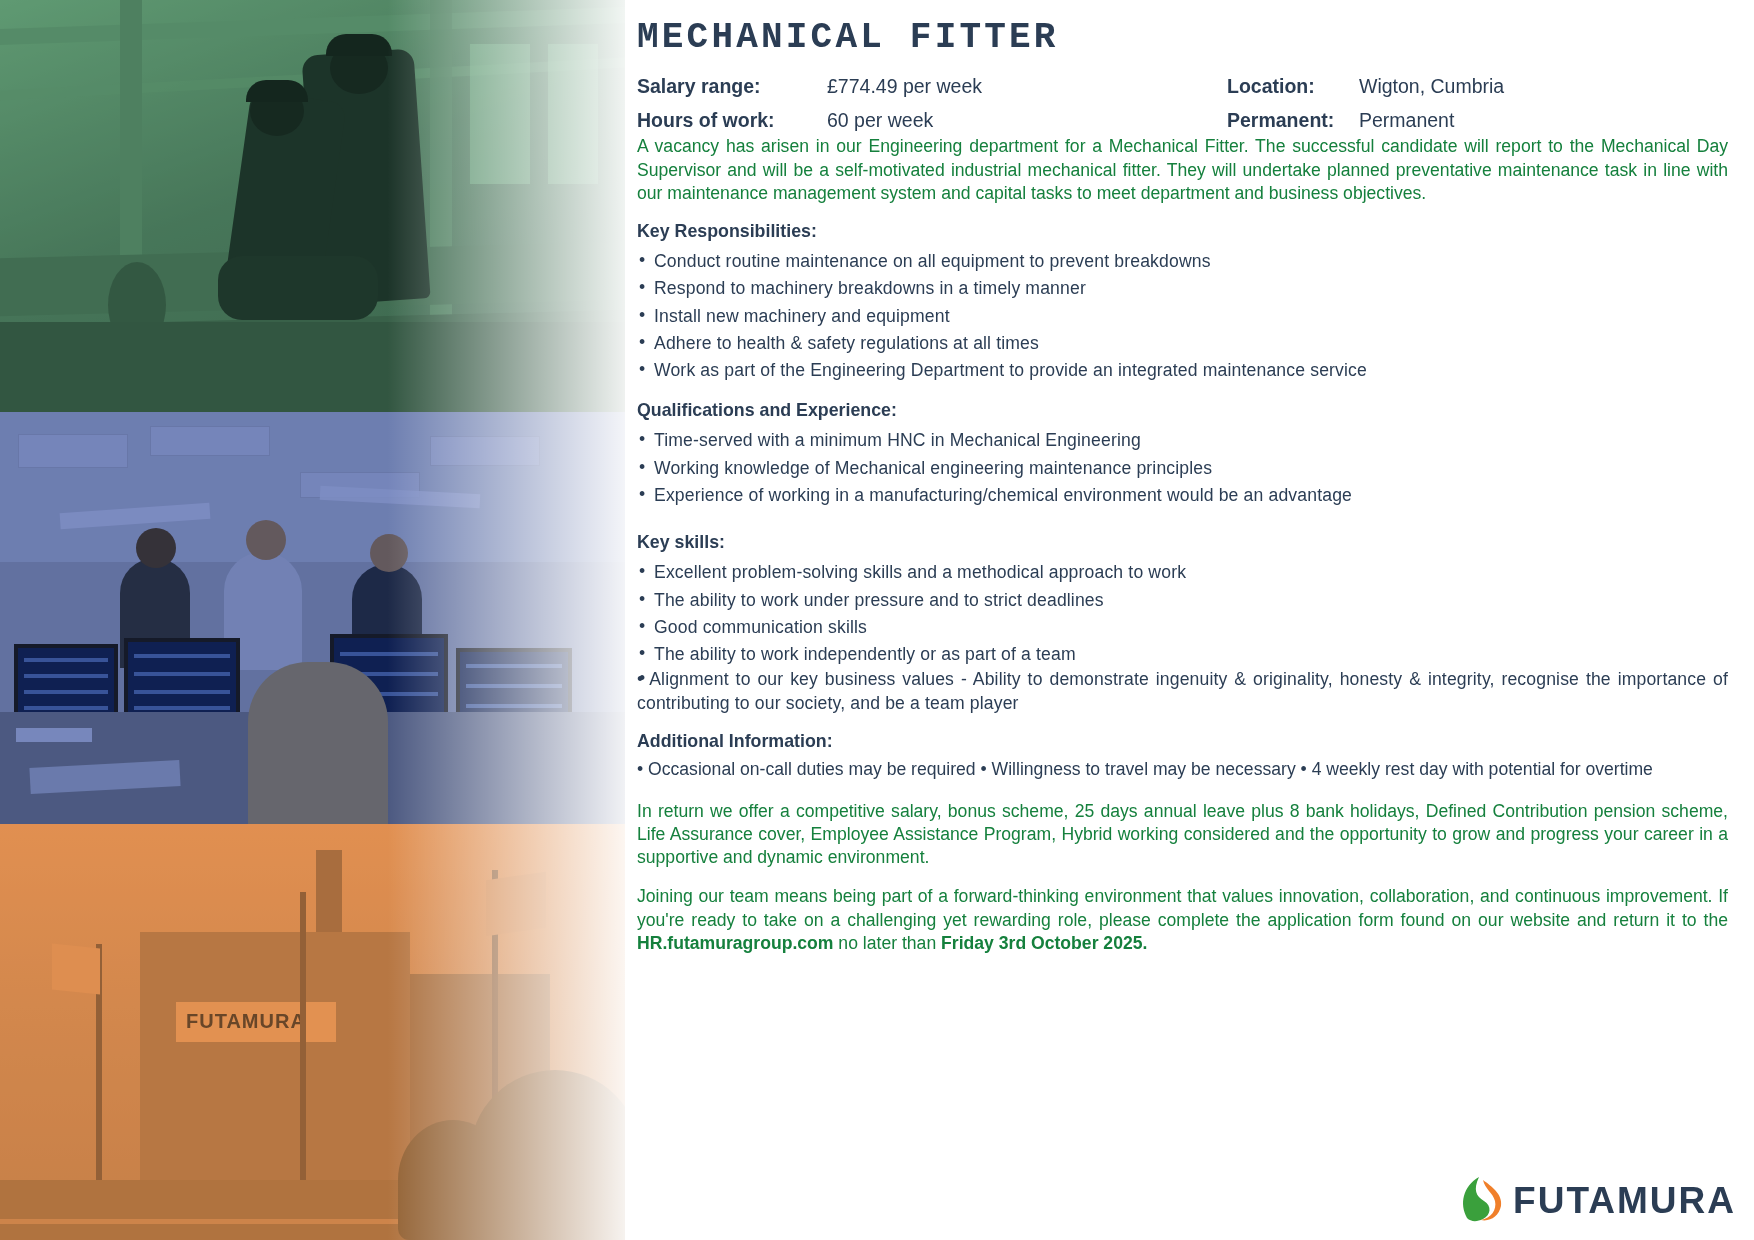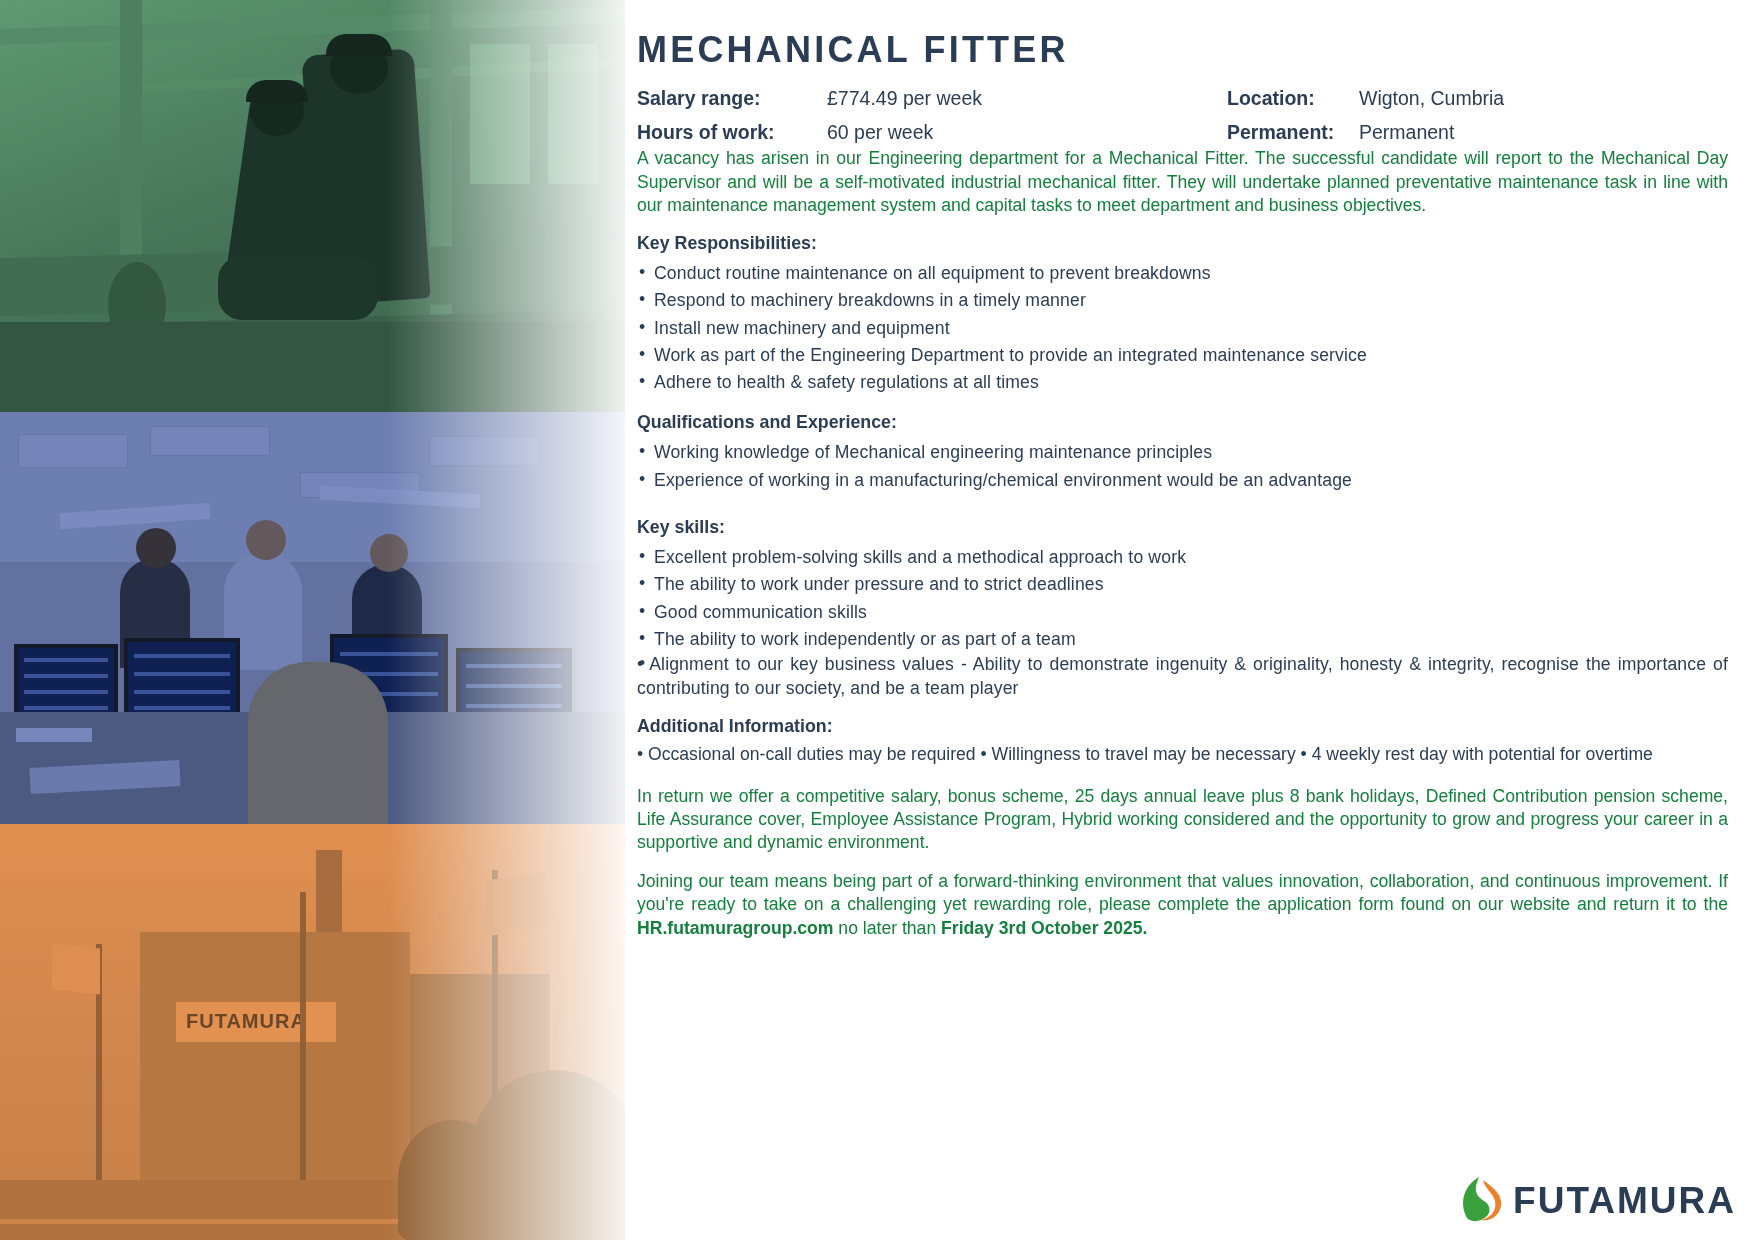--- a/index.html
+++ b/index.html
@@ -126,26 +126,27 @@
   .p3 .ground { position:absolute; left:0; bottom:0; width:625px; height:60px; background:#b9bfbd; }
   .p3 .mark { position:absolute; bottom:16px; left:0; width:625px; height:5px; background:#e4e8e9; opacity:.7; }
 
   
   .content {
     flex: 1 1 auto;
     padding: 14px 26px 0 12px;
     position: relative;
   }
   h1.title {
-    margin: 16px 0 18px 0;
+    margin: 4px 0 18px 0;
     font-size: 36px;
     font-weight: 700;
     letter-spacing: 3.2px;
     color: #2b3d54;
     line-height: 1.1;
+    font-family: Liberation Mono, monospace;
   }
   .meta {
     display: grid;
     grid-template-columns: 190px 400px 132px auto;
     row-gap: 13px;
     margin-bottom: 4px;
     font-size: 19.5px;
     line-height: 1.1;
   }
   .meta .lbl { font-weight: 700; color:#2b3d54; }
@@ -328,26 +329,27 @@
       <div class="val">Permanent</div>
     </div>
 
     <p class="body">A vacancy has arisen in our Engineering department for a Mechanical Fitter. The successful candidate will report to the Mechanical Day Supervisor and will be a self-motivated industrial mechanical fitter. They will undertake planned preventative maintenance task in line with our maintenance management system and capital tasks to meet department and business objectives.</p>
 
     <div class="sec-head">Key Responsibilities:</div>
     <ul class="bullets">
       <li>Conduct routine maintenance on all equipment to prevent breakdowns</li>
       <li>Respond to machinery breakdowns in a timely manner</li>
       <li>Install new machinery and equipment</li>
+      <li>Adhere to health &amp; safety regulations at all times</li>
       <li>Work as part of the Engineering Department to provide an integrated maintenance service</li>
-      <li>Adhere to health &amp; safety regulations at all times</li>
     </ul>
 
     <div class="sec-head">Qualifications and Experience:</div>
     <ul class="bullets">
+      <li>Time-served with a minimum HNC in Mechanical Engineering</li>
       <li>Working knowledge of Mechanical engineering maintenance principles</li>
       <li>Experience of working in a manufacturing/chemical environment would be an advantage</li>
     </ul>
 
     <div class="spacer-sm"></div>
 
     <div class="sec-head">Key skills:</div>
     <ul class="bullets">
       <li>Excellent problem-solving skills and a methodical approach to work</li>
       <li>The ability to work under pressure and to strict deadlines</li>

